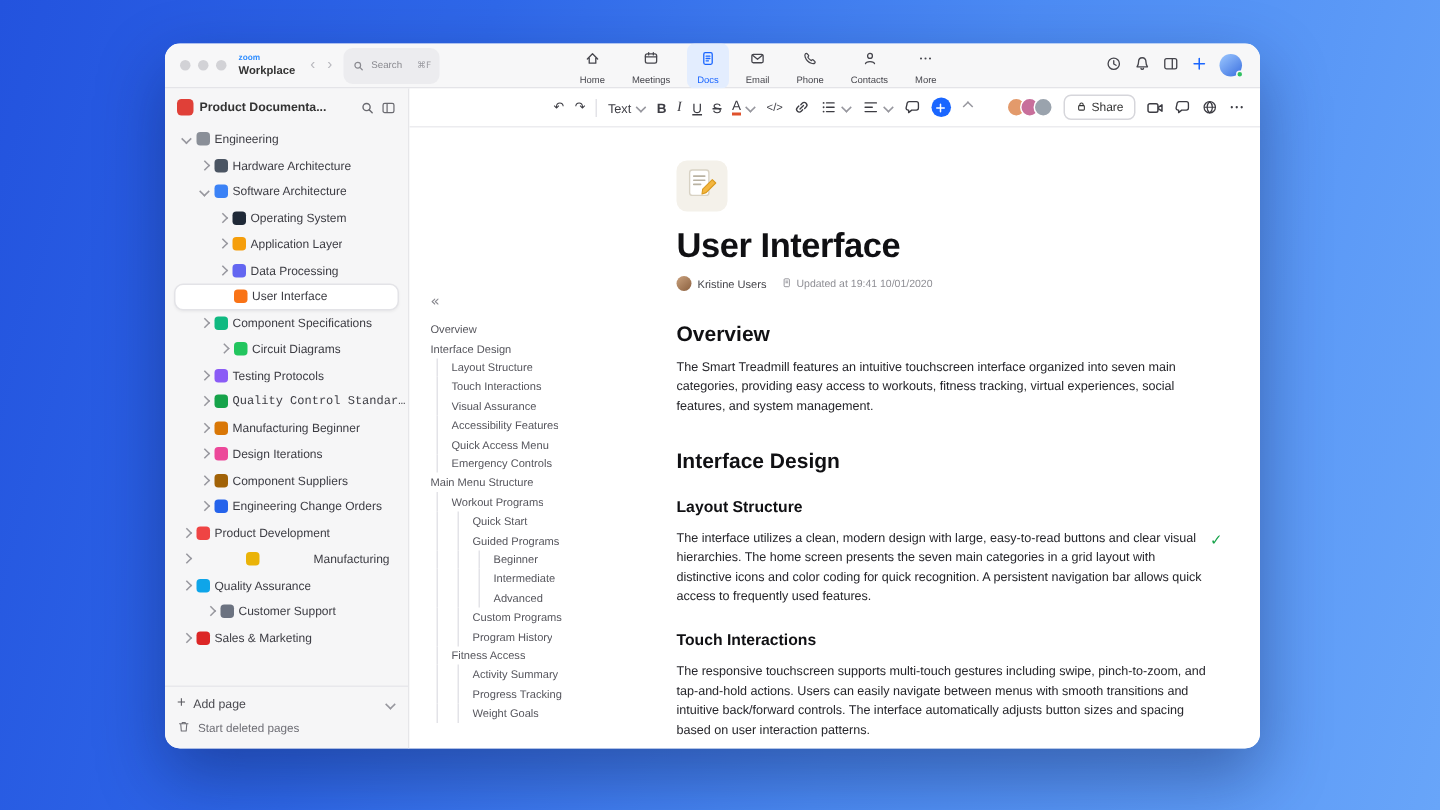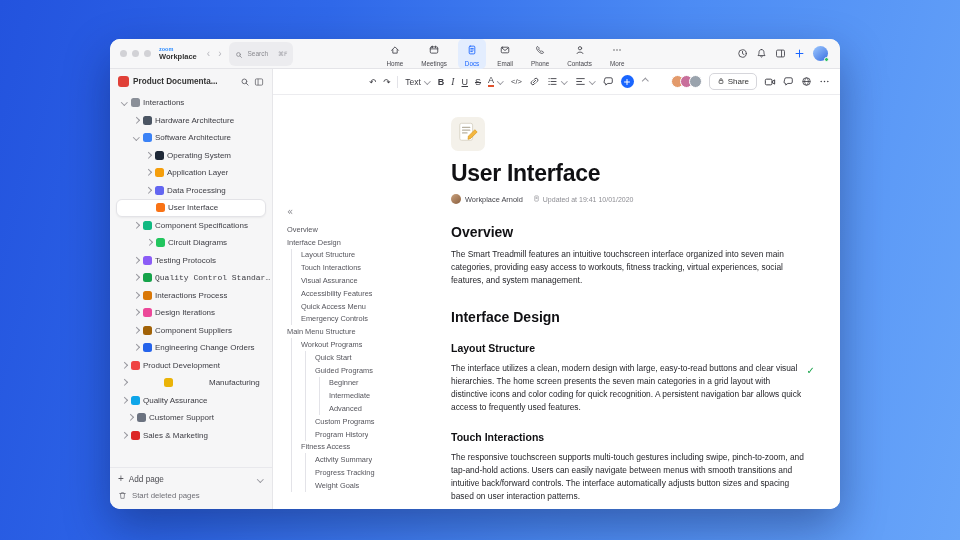--- a/index.html
+++ b/index.html
@@ -1,21 +1,21 @@
 <!DOCTYPE html>
 <html><head>
 <meta charset="utf-8">
 <style>
   * { margin:0; padding:0; box-sizing:border-box; }
   html,body { width:960px; height:540px; overflow:hidden; }
   body { font-family:"Liberation Sans",sans-serif;
          background:linear-gradient(105deg,#2353de 0%,#2f68e9 30%,#4c8bf4 62%,#68a5f9 100%); }
   .uglyph { font-family:"DejaVu Sans",sans-serif; }
 
-  .window { position:absolute; left:110px; top:39px; width:730px; height:470px;
+  .window { position:absolute; left:110px; top:29px; width:730px; height:470px;
             background:#fff; border-radius:10px; overflow:hidden;
             box-shadow:0 18px 45px rgba(8,20,70,.40); display:flex; flex-direction:column; }
 
   
   .titlebar { height:30px; flex:none; background:#f7f7f8; border-bottom:1px solid #e4e4e8;
               display:flex; align-items:center; padding:0 12px 0 10px; }
   .traffic { display:flex; gap:5px; margin-right:8px; }
   .traffic span { width:7px; height:7px; border-radius:50%; background:#d2d2d6; }
   .logo { display:flex; flex-direction:column; line-height:1; margin-right:10px; }
   .logo .lt { font-size:5.5px; color:#2d8cff; font-weight:bold; }
@@ -226,21 +226,21 @@
             <svg width="10" height="10" viewBox="0 0 16 16" fill="none" stroke="currentColor" stroke-width="1.3">
               <rect x="2.2" y="3" width="11.6" height="10" rx="1.8"></rect>
               <path d="M6.5 3 v10"></path>
             </svg>
           </span>
       </div>
       <div class="tree">
           <div class="trow" style="padding-left: 10px;">
             <span class="chev down"></span>
             <span class="ticon" style="background: rgb(138, 143, 152);"></span>
-            <span class="tlabel">Interactions</span>
+            <span class="tlabel">Engineering</span>
           </div>
           <div class="trow" style="padding-left: 22px;">
             <span class="chev right"></span>
             <span class="ticon" style="background: rgb(75, 85, 99);"></span>
             <span class="tlabel">Hardware Architecture</span>
           </div>
           <div class="trow" style="padding-left: 22px;">
             <span class="chev down"></span>
             <span class="ticon" style="background: rgb(59, 130, 246);"></span>
             <span class="tlabel">Software Architecture</span>
@@ -281,21 +281,21 @@
             <span class="tlabel">Testing Protocols</span>
           </div>
           <div class="trow" style="padding-left: 22px; font-family: Liberation Mono, monospace;">
             <span class="chev right"></span>
             <span class="ticon" style="background: rgb(22, 163, 74);"></span>
             <span class="tlabel">Quality Control Standards</span>
           </div>
           <div class="trow" style="padding-left: 22px;">
             <span class="chev right"></span>
             <span class="ticon" style="background: rgb(217, 119, 6);"></span>
-            <span class="tlabel">Interactions Process</span>
+            <span class="tlabel">Manufacturing Beginner</span>
           </div>
           <div class="trow" style="padding-left: 22px;">
             <span class="chev right"></span>
             <span class="ticon" style="background: rgb(236, 72, 153);"></span>
             <span class="tlabel">Design Iterations</span>
           </div>
           <div class="trow" style="padding-left: 22px;">
             <span class="chev right"></span>
             <span class="ticon" style="background: rgb(161, 98, 7);"></span>
             <span class="tlabel">Component Suppliers</span>
@@ -313,21 +313,21 @@
           <div class="trow" style="padding-left: 10px; gap: 36px;">
             <span class="chev right"></span>
             <span class="ticon" style="background: rgb(234, 179, 8);"></span>
             <span class="tlabel">Manufacturing</span>
           </div>
           <div class="trow" style="padding-left: 10px;">
             <span class="chev right"></span>
             <span class="ticon" style="background: rgb(14, 165, 233);"></span>
             <span class="tlabel">Quality Assurance</span>
           </div>
-          <div class="trow" style="padding-left: 16px;">
+          <div class="trow" style="padding-left: 26px;">
             <span class="chev right"></span>
             <span class="ticon" style="background: rgb(107, 114, 128);"></span>
             <span class="tlabel">Customer Support</span>
           </div>
           <div class="trow" style="padding-left: 10px;">
             <span class="chev right"></span>
             <span class="ticon" style="background: rgb(220, 38, 38);"></span>
             <span class="tlabel">Sales &amp; Marketing</span>
           </div>
         </div>
@@ -549,21 +549,21 @@
           <div class="emoji-box">
             <span><svg width="22" height="22" viewBox="0 0 24 24">
                   <rect x="3" y="2.5" width="14" height="18.5" rx="2" fill="#fff" stroke="#d8d2c4" stroke-width="1"></rect>
                   <path d="M6 7 h8 M6 10 h8 M6 13 h5" stroke="#b9b2a2" stroke-width="1.2" stroke-linecap="round"></path>
                   <path d="M12.5 16.5 L19.5 9.5 L22 12 L15 19 L12 20 Z" fill="#f4b63f" stroke="#d99a1f" stroke-width="0.8" stroke-linejoin="round"></path>
                 </svg></span>
           </div>
           <div class="doc-title">User Interface</div>
           <div class="byline">
             <span class="bavt"></span>
-            <span class="bname">Workplace Arnold</span>
+            <span class="bname">Kristine Users</span>
             <span class="bupd">
               <span><svg width="7" height="7" viewBox="0 0 16 16" fill="none" stroke="#8e8e94" stroke-width="1.4">
                     <rect x="4" y="2" width="8" height="12" rx="1.4"></rect>
                     <path d="M6 5.5 h4 M6 8 h4"></path>
                   </svg></span>
               <span>Updated at 19:41 10/01/2020</span>
             </span>
           </div>
 
           <div class="h2">Overview</div>

